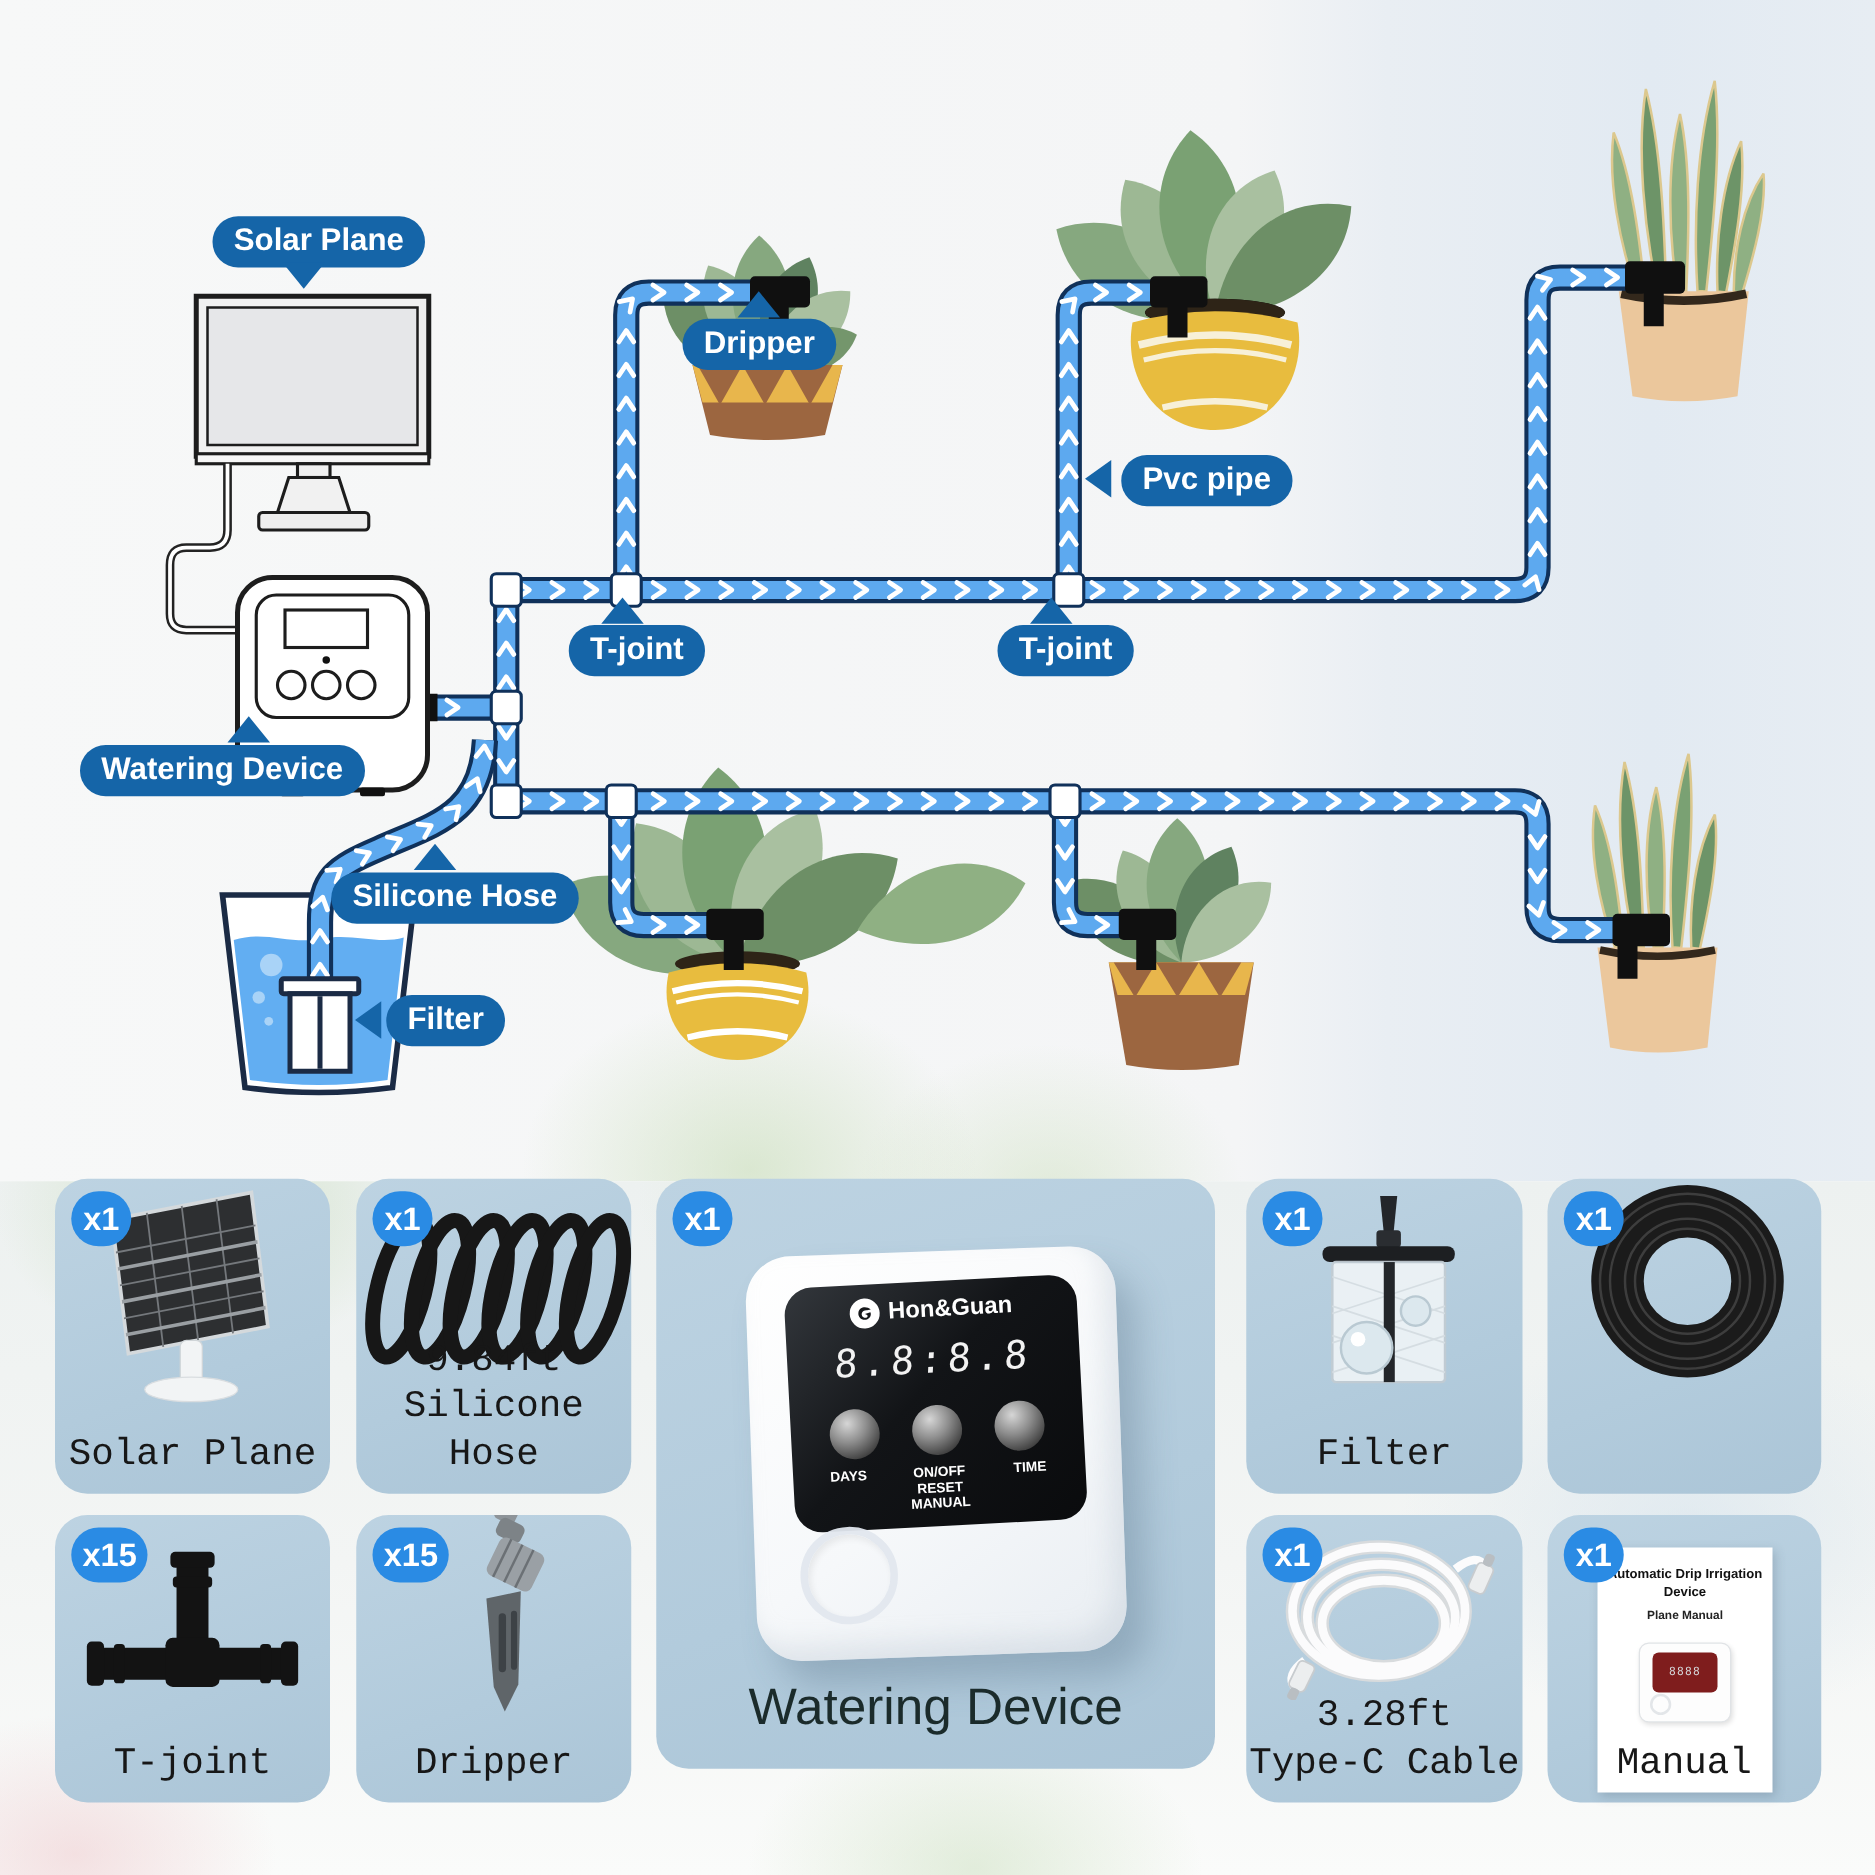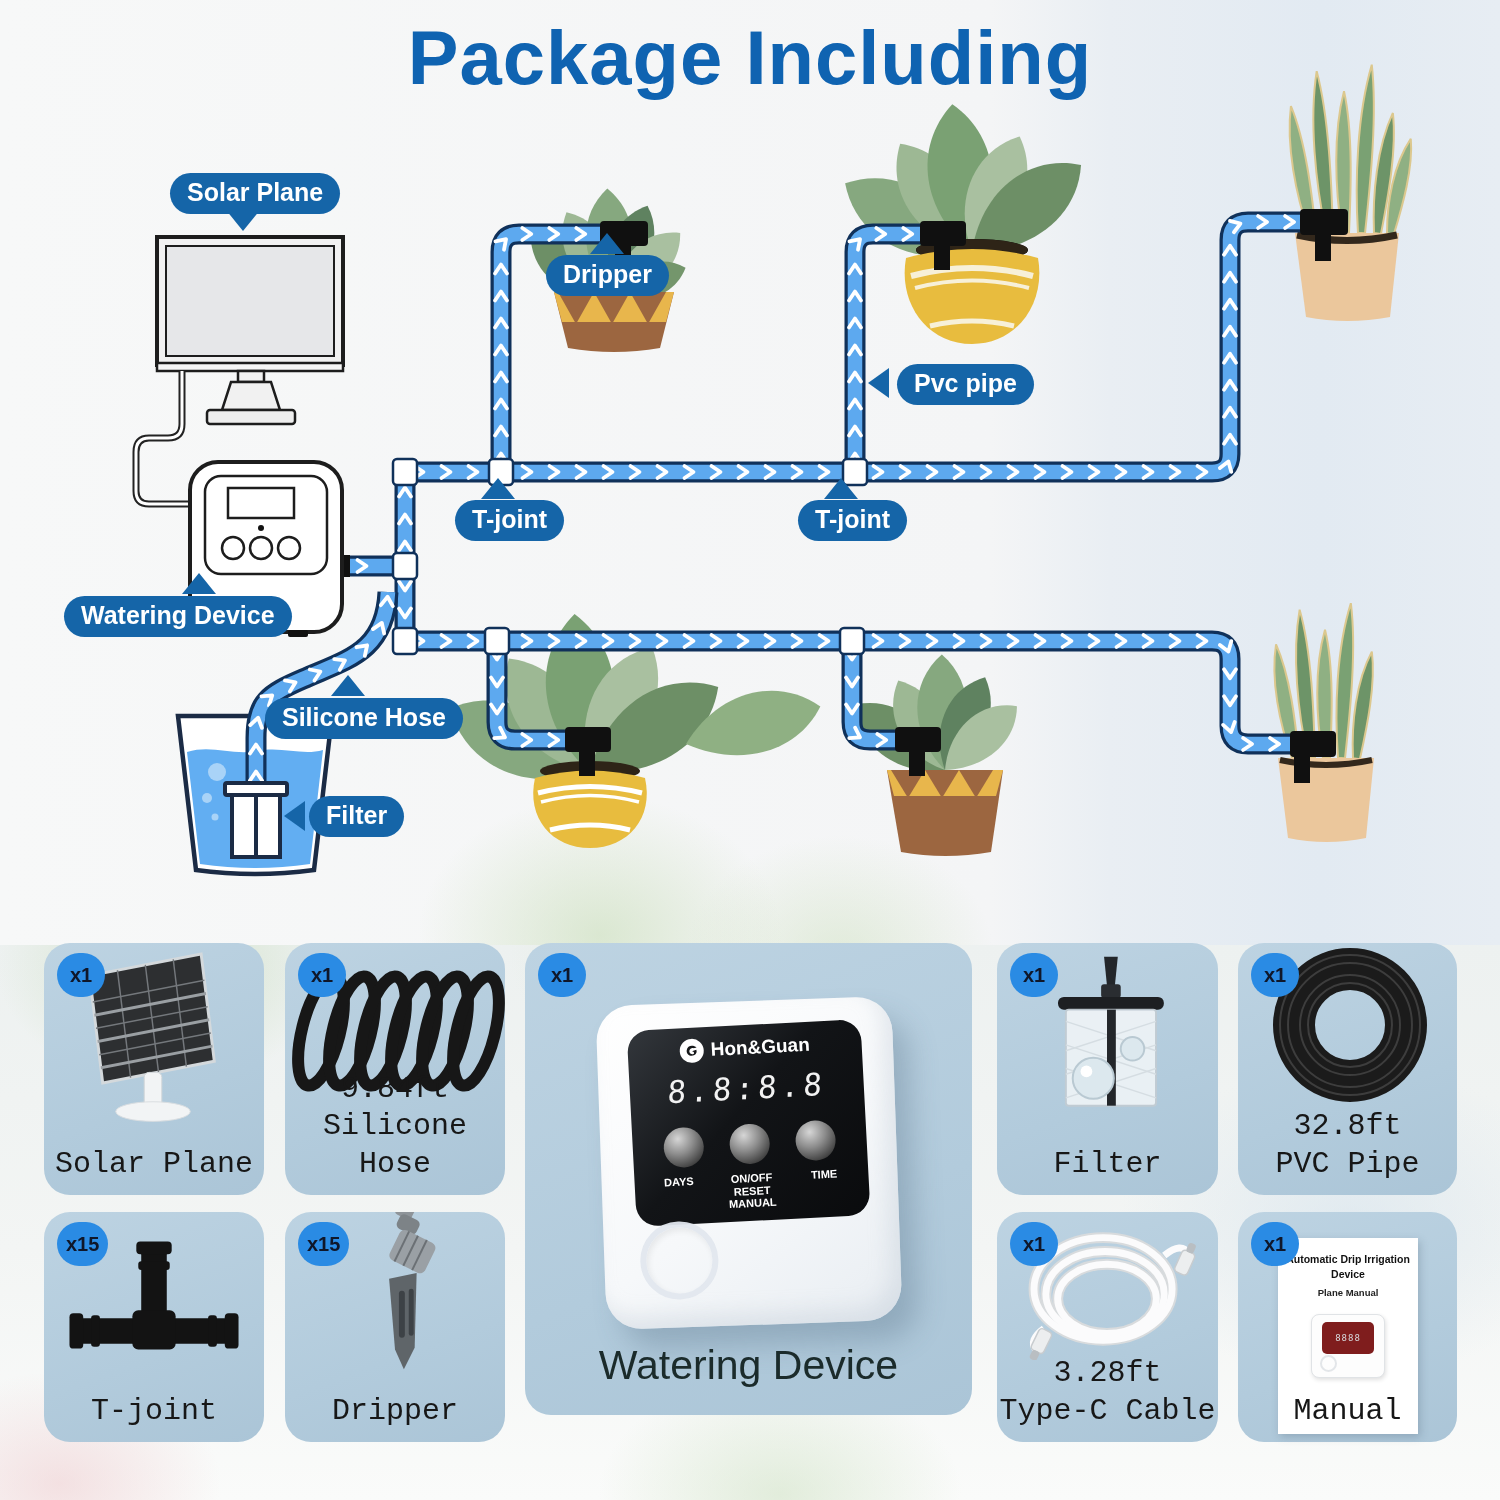--- a/index.html
+++ b/index.html
@@ -43,22 +43,22 @@
     border-top:21px solid #1565a8;}
   .arr-up{border-left:17px solid transparent;border-right:17px solid transparent;
     border-bottom:21px solid #1565a8;}
   .arr-left{border-top:15px solid transparent;border-bottom:15px solid transparent;
     border-right:21px solid #1565a8;}
 
   
   .card{position:absolute;background:linear-gradient(160deg,#bdd3e2 0%,#b2cbdc 60%,#abc5d7 100%);
     border-radius:26px;z-index:4;}
   .badge{position:absolute;left:13px;top:10px;min-width:30px;height:44px;
-    padding:0 9px;border-radius:23px;background:#2a8be4;color:#0f172a;
-    font-weight:bold;font-size:20px;display:flex;align-items:center;
+    padding:0 9px;border-radius:23px;background:#2a8be4;color:#ffffff;
+    font-weight:bold;font-size:26px;display:flex;align-items:center;
     justify-content:center;z-index:6;}
   .card-art{position:absolute;left:0;top:0;width:100%;}
   .card-text{position:absolute;left:0;right:0;bottom:12px;text-align:center;
     color:#171717;font-size:30px;line-height:1.25;font-family:Liberation Mono, monospace;}
   .card-text .size-line{display:block;}
 
   
   .wd-label{position:absolute;left:0;right:0;bottom:26px;text-align:center;
     color:#1b2b2b;font-size:41px;}
   .wd-body{position:absolute;left:76px;top:58px;width:296px;height:324px;
@@ -102,21 +102,20 @@
   .mini-circle{position:absolute;left:8px;bottom:5px;width:13px;height:13px;
     border-radius:50%;border:2px solid #e3e6e9;}
 </style>
 </head>
 <body>
 
 <div class="stage">
   <div class="top-bg"></div>
   <div class="cards-bg"></div>
 
-  <div class="title">Package Including</div>
 
   <svg class="diagram" viewBox="0 0 1500 945">
     <defs>
       <g id="chev">
           <polyline points="-4.5,-6 4.5,0 -4.5,6" fill="none" stroke="#ffffff" stroke-width="3.8" stroke-linecap="round" stroke-linejoin="round"></polyline>
         </g>
       <path id="leaf" d="M0 0 C -30 -28 -34 -70 -6 -96 C 24 -72 22 -30 0 0 Z"></path>
       <path id="blade" d="M0 0 C -7 -42 -9 -95 2 -135 C 11 -96 9 -42 7 0 Z"></path>
     </defs>
 
@@ -560,24 +559,20 @@
     <div class="badge">x1</div>
     <svg class="card-art" viewBox="0 0 219 160" style="height:160px;">
       <circle cx="112" cy="82" r="56" fill="none" stroke="#1b1b1b" stroke-width="42"></circle>
       <g fill="none" stroke="#3d3d3d" stroke-width="2">
         <circle cx="112" cy="82" r="42"></circle>
           <circle cx="112" cy="82" r="50"></circle>
         <circle cx="112" cy="82" r="62"></circle>
           <circle cx="112" cy="82" r="70"></circle>
       </g>
     </svg>
-    <div class="card-text">
-      <span class="size-line">32.8ft</span>
-      <span>PVC Pipe</span>
-    </div>
   </div>
 
   <div class="card" style="left:44px;top:1212px;width:220px;height:230px;">
     <div class="badge">x15</div>
     <svg class="card-art" viewBox="0 0 220 175" style="height:172px;">
       <g fill="#131313">
         <rect x="30" y="108" width="160" height="26" rx="5"></rect>
         <rect x="24" y="103" width="14" height="36" rx="4"></rect>
         <rect x="182" y="103" width="14" height="36" rx="4"></rect>
         <rect x="46" y="105" width="9" height="32" rx="3"></rect>

